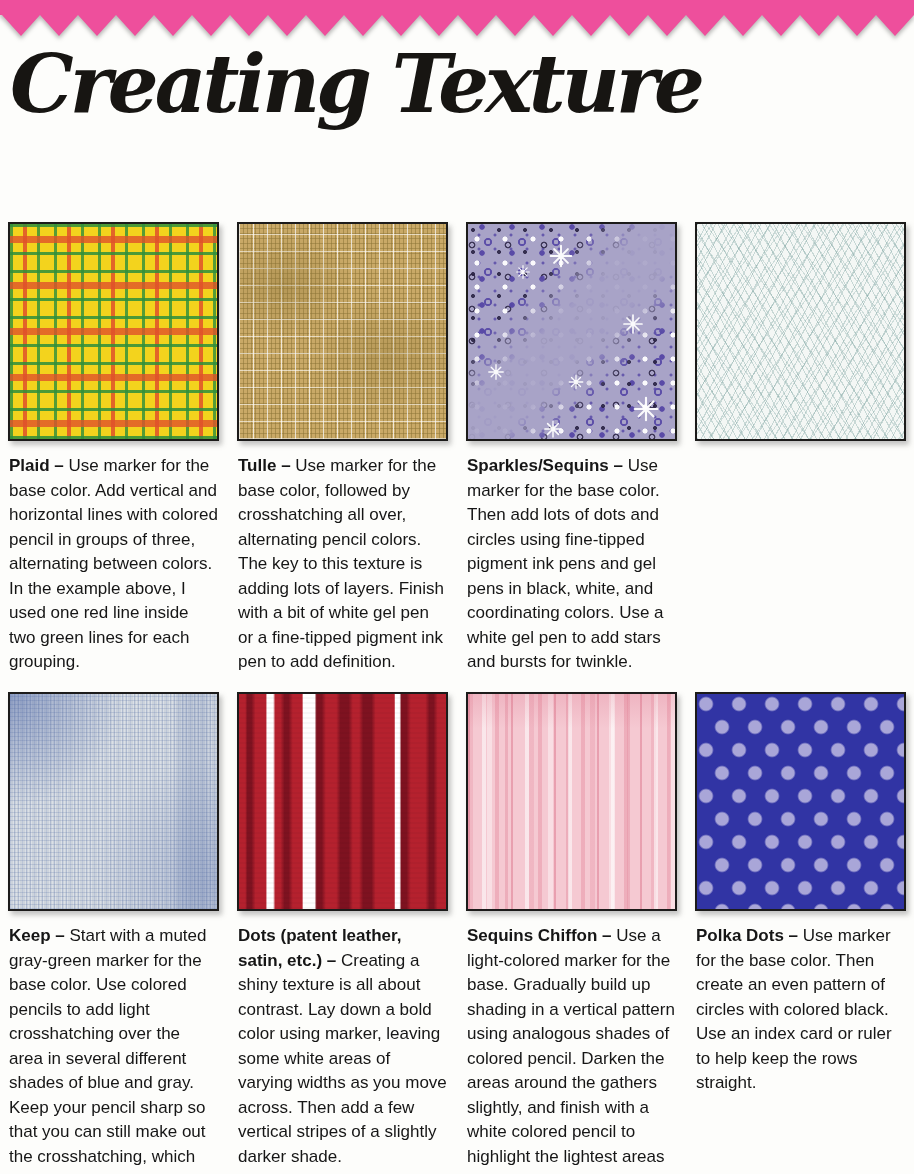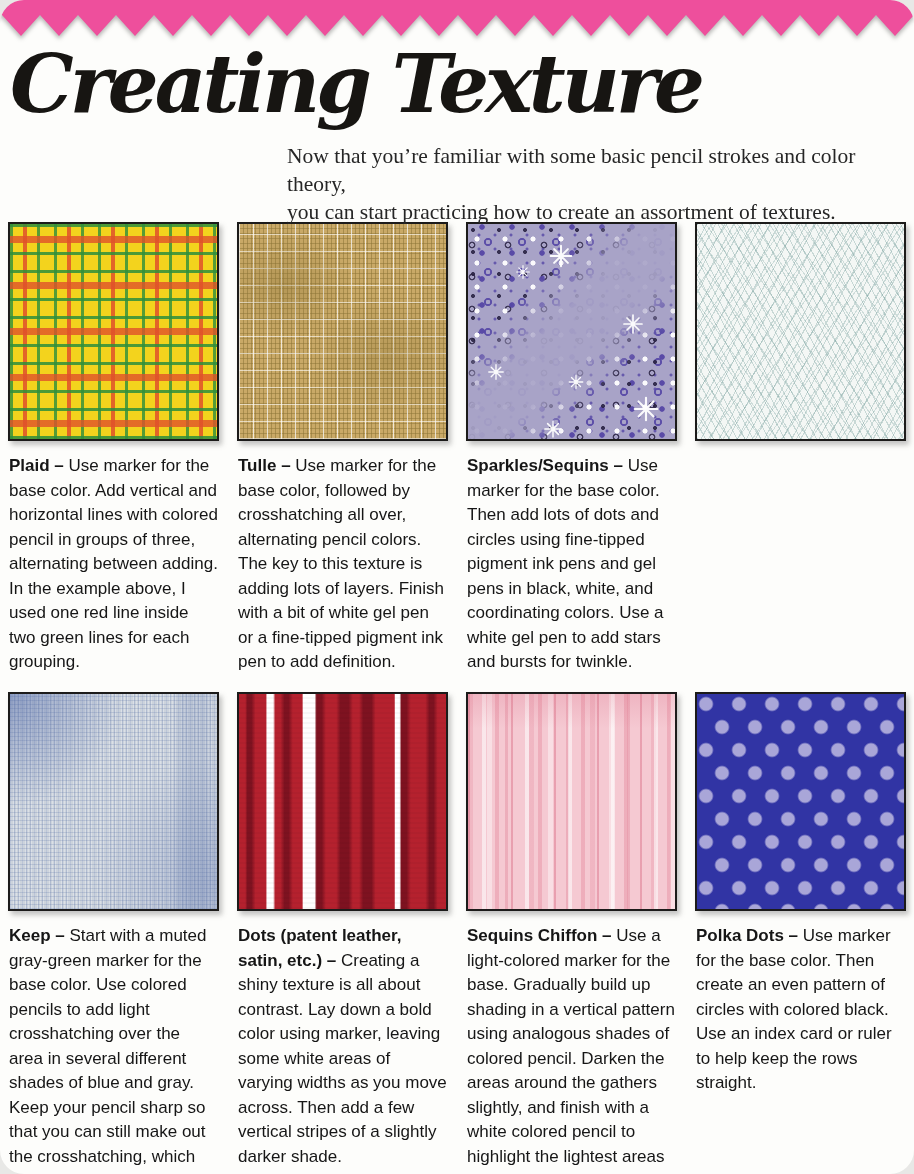--- a/index.html
+++ b/index.html
@@ -3,21 +3,20 @@
 <meta charset="utf-8">
 <style>
   html,body{margin:0;padding:0;background:#e8e8e6;}
   .page{
     position:relative;
     width:914px;height:1174px;
     background:#fdfdfb;
     overflow:hidden;
     font-family:"Liberation Sans", sans-serif;
     color:#1d1d1b;
-    border-radius:24px;
   }
 
   
   .band-svg{position:absolute;top:0;left:0;display:block;filter:drop-shadow(0 3px 2px rgba(0,0,0,.28));}
   .band-svg polygon{fill:var(--accent-pink);}
 
   
   .title{
     position:absolute;top:42px;left:10px;margin:0;z-index:2;
     font-family:"DejaVu Serif", serif;
@@ -163,32 +162,28 @@
 <body>
 
 <div class="page">
 
   <svg class="band-svg" width="914" height="42" viewBox="0 0 914 42" aria-hidden="true">
     <polygon points="0,0 914,0 914,15 895,36 876,15 857,36 838,15 819,36 800,15 781,36 762,15 743,36 724,15 705,36 686,15 667,36 648,15 629,36 610,15 591,36 572,15 553,36 534,15 515,36 496,15 477,36 458,15 439,36 420,15 401,36 382,15 363,36 344,15 325,36 306,15 287,36 268,15 249,36 230,15 211,36 192,15 173,36 154,15 135,36 116,15 97,36 78,15 59,36 40,15 21,36 2,15 0,15"></polygon>
   </svg>
 
   <h1 class="title">Creating Texture</h1>
 
-  <p class="intro">
-    <span>Now that you’re familiar with some basic pencil strokes and color theory,</span>
-    <span>you can start practicing how to create an assortment of textures.</span>
-  </p>
 
   <div class="grid">
 
     <figure class="cell">
       <div class="swatch plaid"></div>
       <figcaption class="cap">
         <b>Plaid –</b>
-        <span>Use marker for the base color. Add vertical and horizontal lines with colored pencil in groups of three, alternating between adding. In the example above, I used one red line inside two green lines for each grouping.</span>
+        <span>Use marker for the base color. Add vertical and horizontal lines with colored pencil in groups of three, alternating between colors. In the example above, I used one red line inside two green lines for each grouping.</span>
       </figcaption>
     </figure>
 
     <figure class="cell">
       <div class="swatch tweed"></div>
       <figcaption class="cap">
         <b>Tulle –</b>
         <span>Use marker for the base color, followed by crosshatching all over, alternating pencil colors. The key to this texture is adding lots of layers. Finish with a bit of white gel pen or a fine-tipped pigment ink pen to add definition.</span>
       </figcaption>
     </figure>

